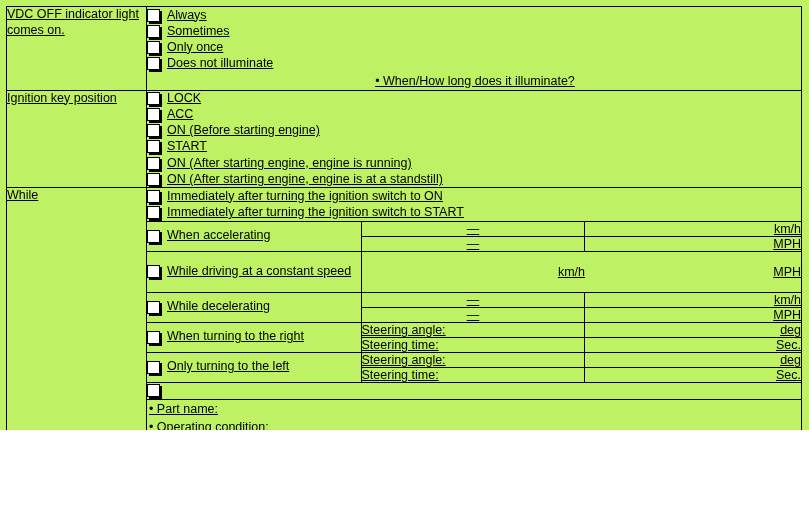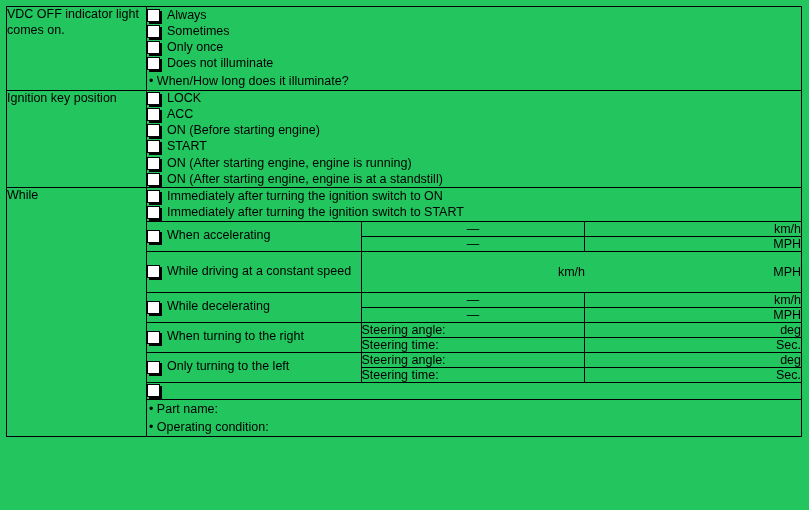--- a/index.html
+++ b/index.html
@@ -9,43 +9,45 @@
   }
   body {
     font-family: "Liberation Sans", sans-serif;
     font-size: 12.5px;
     color: #000000;
     -webkit-font-smoothing: antialiased;
   }
   #sheet {
     position: relative;
     width: 809px;
-    height: 510px;
+    height: 430px;
     overflow: hidden;
-    background: #22c55e;
+    background: #bef264;
+    text-decoration: underline;
   }
   table.form {
     border-collapse: collapse;
     table-layout: fixed;
     margin: 6px 0 0 6px;
     width: 796px;
     border: 1.5px solid #000;
   }
   table.form td {
     border: 1px solid #000;
     padding: 0;
     vertical-align: top;
   }
   .label-cell {
     width: 140px;
     padding: 7px 6px 6px 7px;
     line-height: 1.25;
   }
   .opts {
     padding: 6px 6px 7px 6px;
+    text-align: center;
   }
   .opt-row {
     display: flex;
     align-items: center;
     line-height: 1.05;
     padding: 1.5px 0;
     white-space: nowrap;
   }
   .chk {
     display: inline-block;

